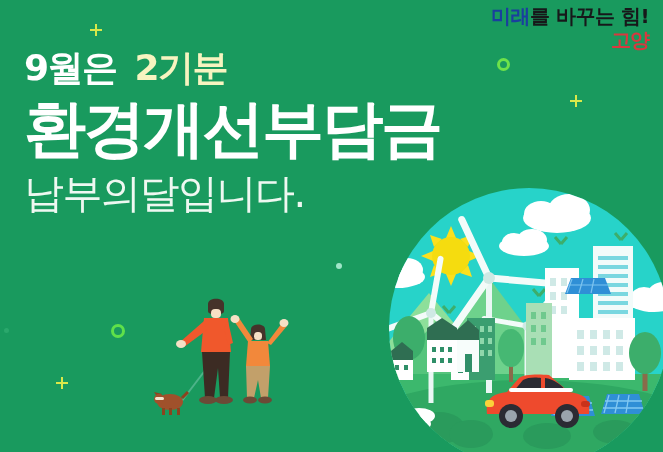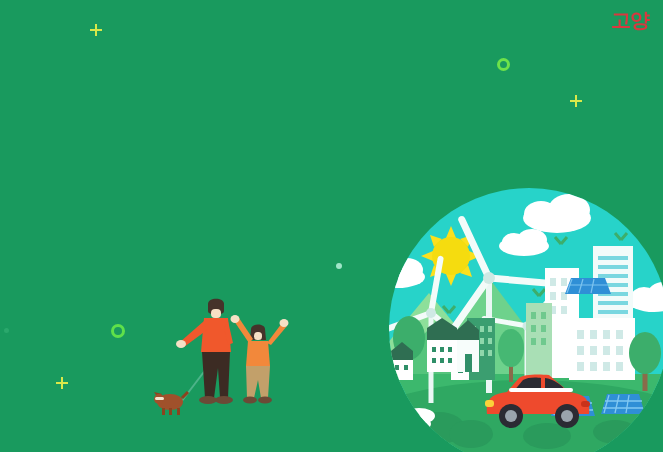--- a/index.html
+++ b/index.html
@@ -449,17 +449,23 @@
         <path d="M21,19 L36,-1 L41,2 L25,21 Z" fill="#f2883b"></path>
         <ellipse cx="38" cy="-1" rx="4.5" ry="4" fill="#f6e0c5"></ellipse>
         <path d="M0,42 L24,42 L22,74 L15,74 L12,56 L8,74 L1,74 Z" fill="#c2a06a"></path>
         <ellipse cx="4" cy="76" rx="7" ry="3.5" fill="#6b4a36"></ellipse>
         <ellipse cx="19" cy="76" rx="7" ry="3.5" fill="#6b4a36"></ellipse>
       </g>
     </svg>
   </div>
 
   <div id="logo">
+    <div class="slogan"><span class="blue" style="color: rgb(26, 63, 158);">미래</span><span class="blk" style="color: rgb(23, 24, 26);">를 바꾸는 힘!</span></div>
     <div class="city" style="color: rgb(217, 56, 63);">고양</div>
   </div>
 
+  <div id="headline">
+    <div class="line1"><span class="w1" style="color: rgb(255, 255, 255);">9월은</span><span class="w2" style="color: rgb(247, 244, 192);">2기분</span></div>
+    <div class="line2" style="color: rgb(255, 255, 255);">환경개선부담금</div>
+    <div class="line3" style="color: rgb(238, 248, 241);">납부의달입니다.</div>
+  </div>
 
 </div>
 
 </body></html>

